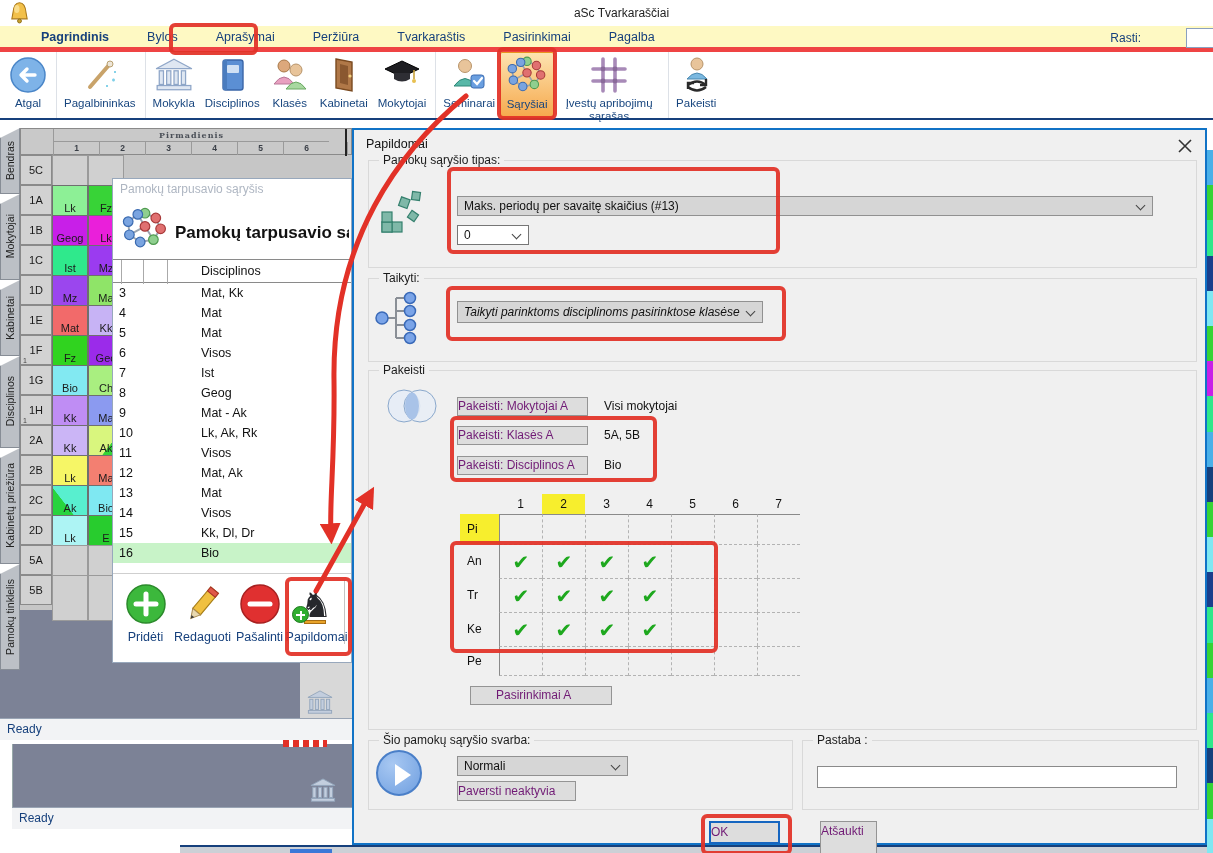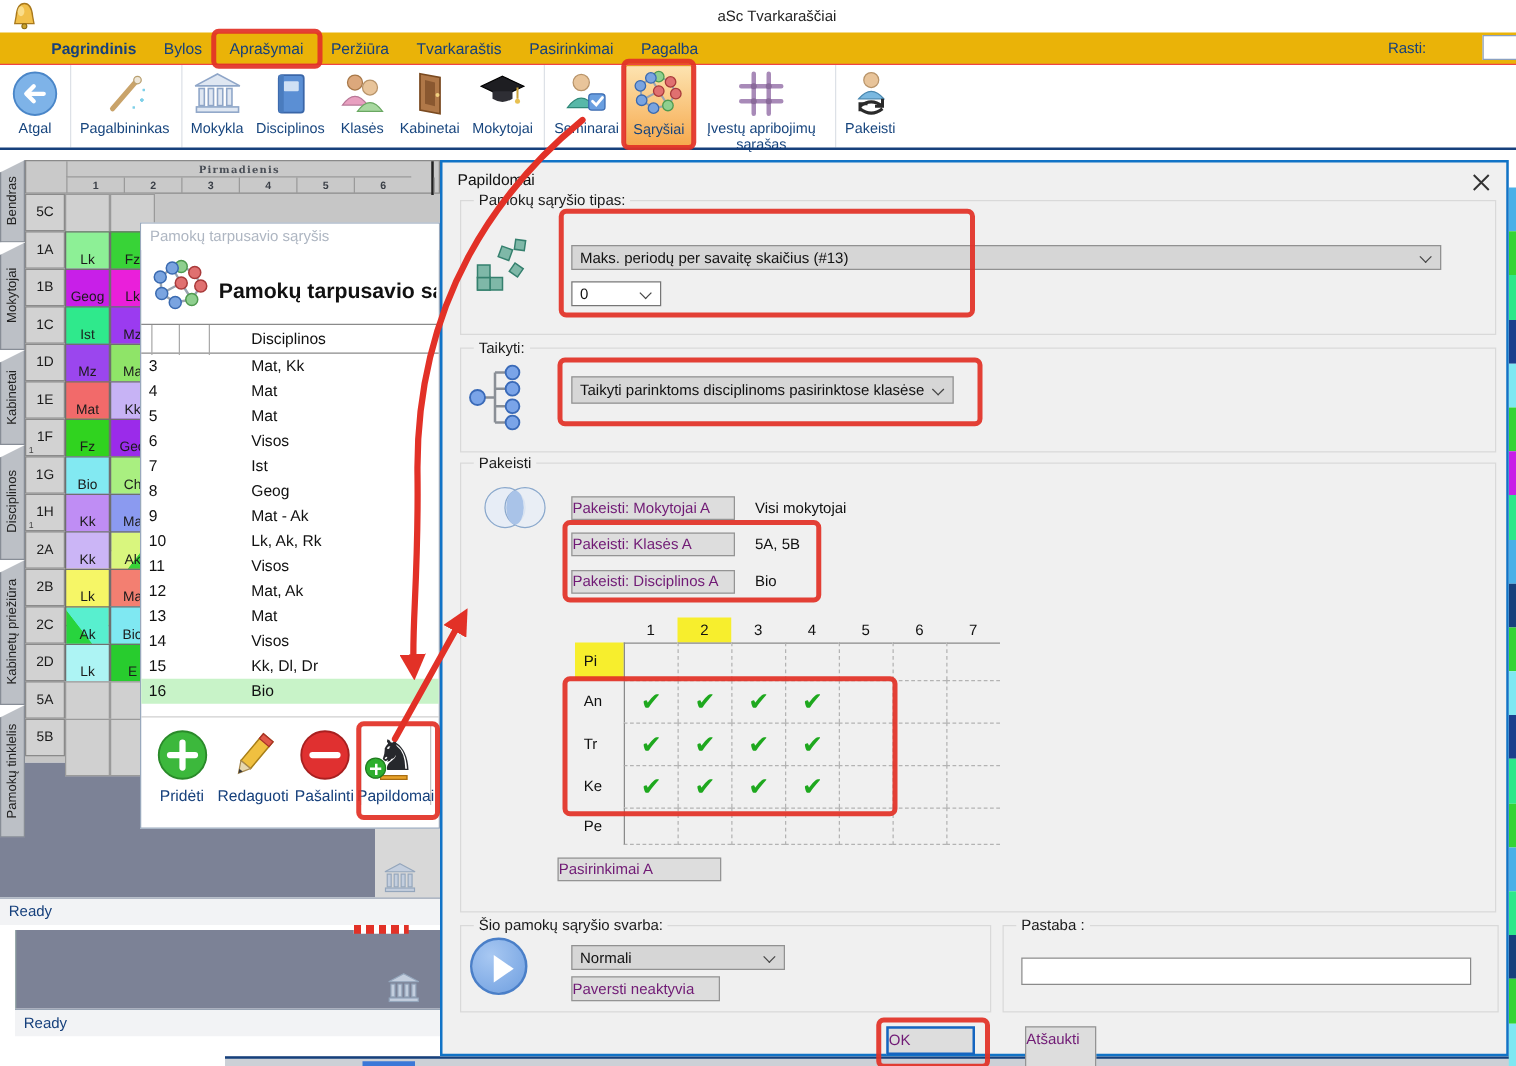--- a/index.html
+++ b/index.html
@@ -4,22 +4,22 @@
 <style>
   * { box-sizing: border-box; margin: 0; padding: 0; }
   html,body { width:1213px; height:853px; }
   body { position:relative; overflow:hidden; background:#fff;
          font-family:"Liberation Sans","DejaVu Sans",sans-serif; color:#111; font-size:12px; }
   .abs { position:absolute; }
 
   
   #titlebar { left:0; top:0; width:1213px; height:26px; background:#fff; }
   #app-title { left:0; top:6px; width:1213px; text-align:center; font-size:12px; color:#222;padding-left:30px; }
-  #menubar { left:0; top:26px; width:1213px; height:26px; background:#eab308; border-bottom:1px solid #ef4444;
-             display:flex; align-items:center; padding-left:30px; }
+  #menubar { left:0; top:26px; width:1213px; height:26px; background:#fef9c3; border-bottom:5px solid #ef4444;
+             display:flex; align-items:center; padding-left:30px;gap:16px; }
   .mi { padding:0 11px; font-size:12.5px; color:#16407c; height:26px; line-height:26px; cursor:default; }
   .mi.act { font-weight:bold; }
   #find-label { right:72px; top:31px; color:#16407c; font-size:12px; }
   #find-input { left:1186px; top:28px; width:60px; height:20px; border:1px solid #8aa0c0; background:#fff; font-size:12px; padding:0 3px; }
 
   #toolbar { left:0; top:52px; width:1213px; height:66px; background:#fff; display:flex; align-items:stretch; padding-left:4px; }
   .tbi { display:flex; flex-direction:column; align-items:center; justify-content:flex-start;
          min-width:50px; padding:3px 5px 1px 5px; }
   .tbi .icw { height:42px; display:flex; align-items:center; justify-content:center; }
   .tbi .lab { font-size:11.5px; color:#17457e; text-align:center; line-height:1.15; white-space:nowrap; }
@@ -614,21 +614,21 @@
         </g>
         <g fill="#7aa4e8" stroke="#3a6ab8" stroke-width="1.5">
           <circle cx="10" cy="32" r="6"></circle>
           <circle cx="38" cy="12" r="5.5"></circle>
           <circle cx="38" cy="25" r="5.5"></circle>
           <circle cx="38" cy="39" r="5.5"></circle>
           <circle cx="38" cy="52" r="5.5"></circle>
         </g>
       </svg>
   </span>
-  <div class="dd" style="left:103px;top:171px;width:306px;height:22px;line-height:20px;">
+  <div class="dd" style="left:103px;top:171px;width:306px;height:22px;line-height:20px;font-style:italic;">
     <span>Taikyti parinktoms disciplinoms pasirinktose klasėse</span><span class="chev" style="top:6px;"></span>
   </div>
 
   <div class="grp" style="left:14px;top:240px;width:829px;height:360px;">
     <span class="grp-label">Pakeisti</span>
   </div>
   <span class="abs" style="left:29px;top:254px;">
     <svg width="58" height="44" viewBox="0 0 58 44">
         <circle cx="21" cy="22" r="16" fill="#e7edf6" stroke="#8aa8cc"></circle>
         <circle cx="37" cy="22" r="16" fill="#e7edf6" stroke="#8aa8cc" fill-opacity="0.85"></circle>
@@ -703,21 +703,21 @@
       <div class="fg dashL dashT"></div>
       <div class="fg lbl">Pe</div>
       <div class="fg solidL dashT dashB"></div>
       <div class="fg dashL dashT dashB"></div>
       <div class="fg dashL dashT dashB"></div>
       <div class="fg dashL dashT dashB"></div>
       <div class="fg dashL dashT dashB"></div>
       <div class="fg dashL dashT dashB"></div>
       <div class="fg dashL dashT dashB"></div>
     </div>
-  <div class="winbtn" id="btn-selection" style="left:92px;top:556px;width:131px;height:19px;line-height:17px;">Pasirinkimai A</div>
+  <div class="winbtn" id="btn-selection" style="left:116px;top:556px;width:142px;height:19px;line-height:17px;padding-left:25px;">Pasirinkimai A</div>
 
   <div class="grp" style="left:14px;top:610px;width:425px;height:70px;">
     <span class="grp-label">Šio pamokų sąryšio svarba:</span>
   </div>
   <span class="play-circle" style="left:22px;top:620px;"></span>
   <div class="dd" style="left:103px;top:626px;width:171px;height:20px;">
     <span>Normali</span><span class="chev"></span>
   </div>
   <div class="winbtn" style="left:103px;top:651px;width:119px;height:20px;line-height:18px;">Paversti neaktyvia</div>
 

